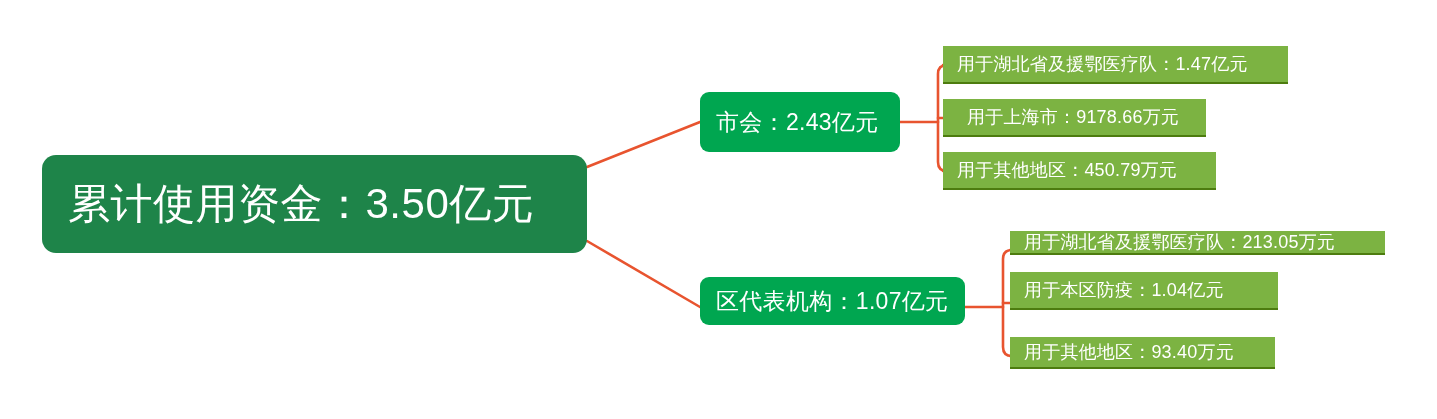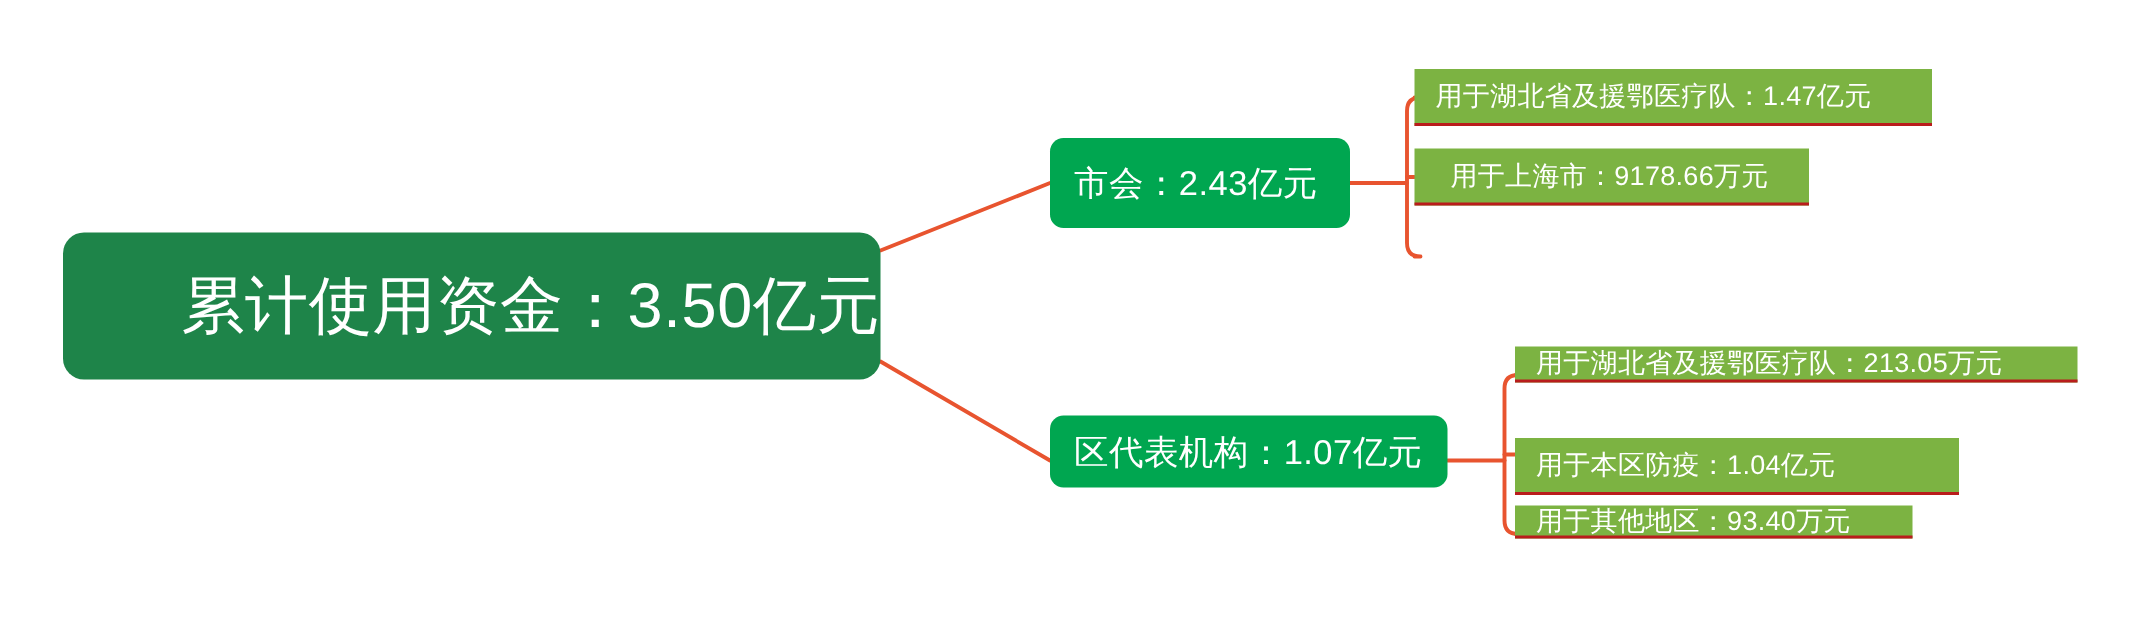--- a/index.html
+++ b/index.html
@@ -28,34 +28,33 @@
     box-sizing: border-box;
     display: flex;
     align-items: center;
     color: #ffffff;
     white-space: nowrap;
   }
   .node-root {
     background: #1e8449;
     border-radius: 14px;
     font-size: 42px;
-    padding-left: 44px;
+    padding-left: 26px;
     letter-spacing: 0.5px;
-    justify-content: flex-end;
   }
   .node-branch {
     background: #00a650;
     border-radius: 9px;
     font-size: 23px;
     padding-left: 16px;
     letter-spacing: 0.3px;
   }
   .node-leaf {
     background: #7cb342;
-    border-bottom: 2px solid #b91c1c;
+    border-bottom: 2px solid #4d7c0f;
     font-size: 18px;
     padding-left: 14px;
     letter-spacing: 0.2px;
   }
 </style>
 </head>
 <body>
 
 <div id="canvas">
 
@@ -77,28 +76,31 @@
   <div class="node node-branch" id="branch-0" style="left: 700px; top: 92px; width: 200px; height: 60px; text-align: right;">
     <span>市会：2.43亿元</span>
   </div>
 
   <div class="node node-leaf" id="leaf-0-0" style="left: 943px; top: 46px; width: 345px; height: 38px;">
     <span>用于湖北省及援鄂医疗队：1.47亿元</span>
   </div>
   <div class="node node-leaf" id="leaf-0-1" style="left: 943px; top: 99px; width: 263px; height: 38px; padding-left: 24px;">
     <span>用于上海市：9178.66万元</span>
   </div>
+  <div class="node node-leaf" id="leaf-0-2" style="left: 943px; top: 152px; width: 273px; height: 38px;">
+    <span>用于其他地区：450.79万元</span>
+  </div>
 
   <div class="node node-branch" id="branch-1" style="left: 700px; top: 277px; width: 265px; height: 48px;">
     <span>区代表机构：1.07亿元</span>
   </div>
 
   <div class="node node-leaf" id="leaf-1-0" style="left: 1010px; top: 231px; width: 375px; height: 24px;">
     <span>用于湖北省及援鄂医疗队：213.05万元</span>
   </div>
-  <div class="node node-leaf" id="leaf-1-1" style="left: 1010px; top: 292px; width: 296px; height: 38px;">
+  <div class="node node-leaf" id="leaf-1-1" style="left: 1010px; top: 272px; width: 268px; height: 38px;">
     <span>用于本区防疫：1.04亿元</span>
   </div>
-  <div class="node node-leaf" id="leaf-1-2" style="left: 1010px; top: 337px; width: 265px; height: 22px;">
+  <div class="node node-leaf" id="leaf-1-2" style="left: 1010px; top: 337px; width: 265px; height: 32px;">
     <span>用于其他地区：93.40万元</span>
   </div>
 
 </div>
 
 </body></html>

